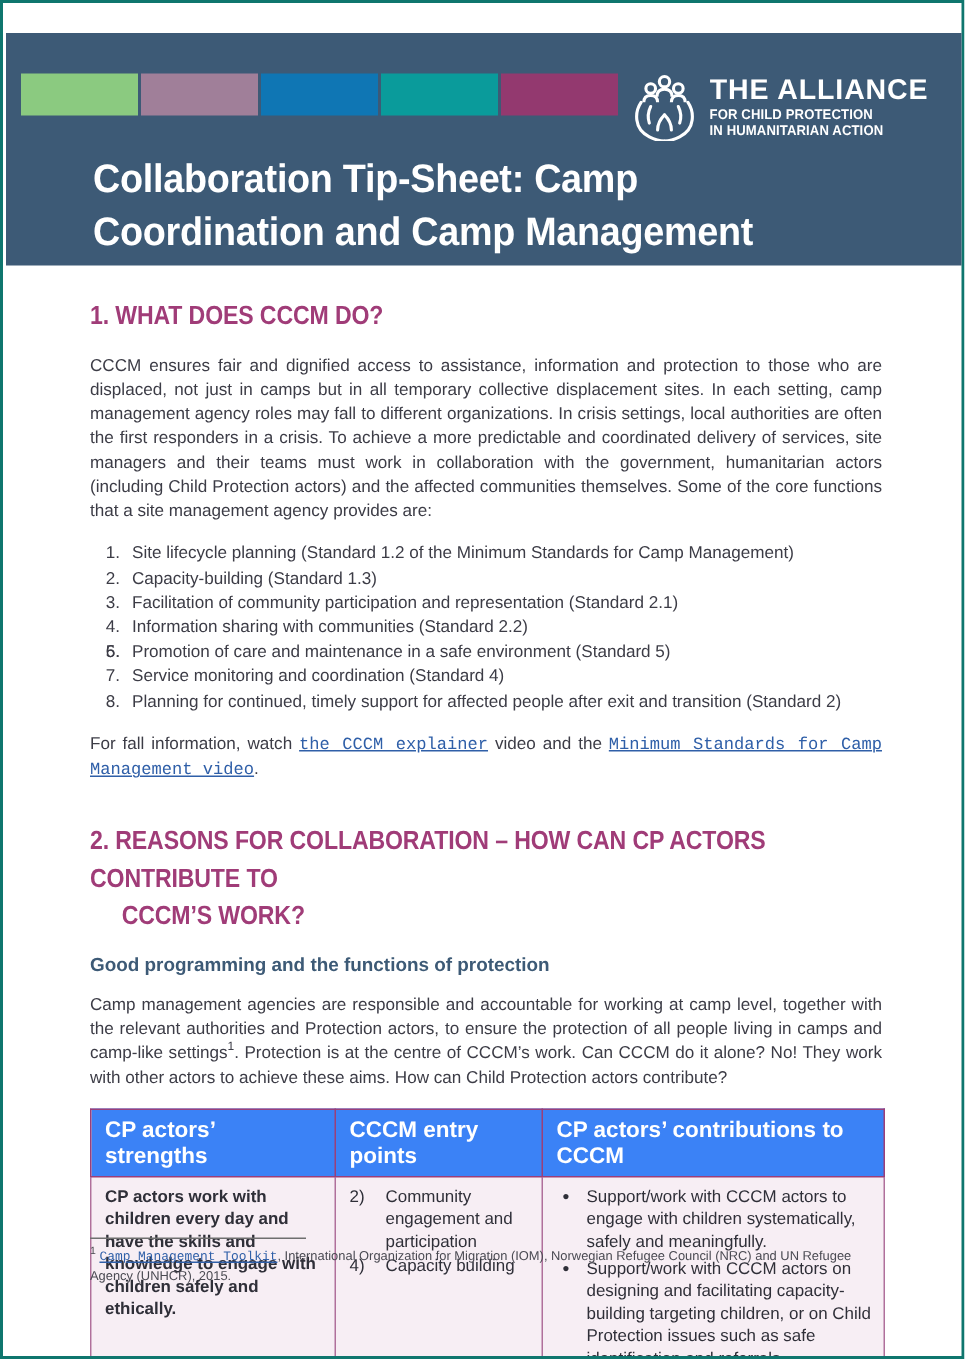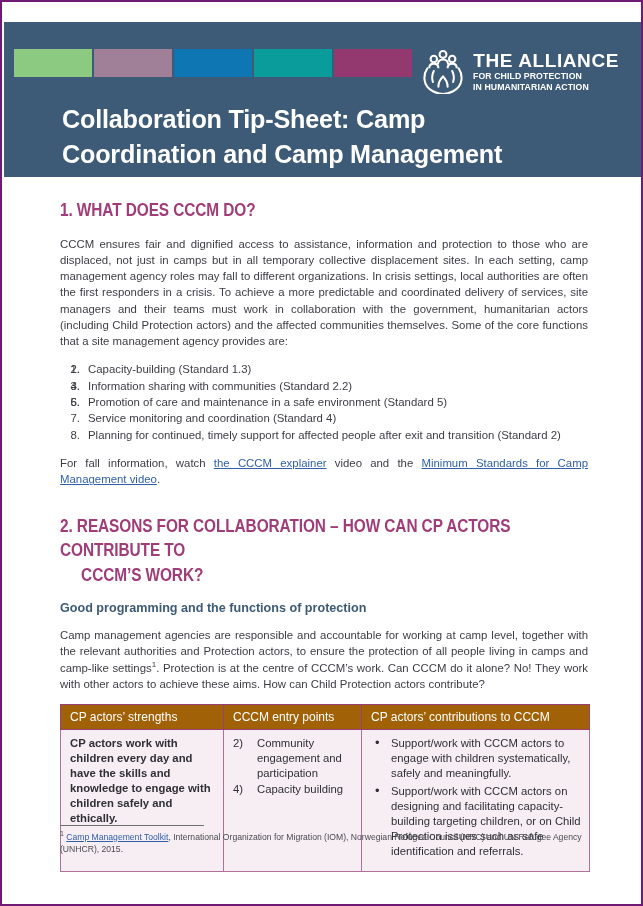--- a/index.html
+++ b/index.html
@@ -8,21 +8,21 @@
     background: #ffffff;
   }
   body {
     font-family: "Liberation Sans", sans-serif;
   }
   .page {
     position: relative;
     width: 643px;
     height: 906px;
     background: #ffffff;
-    border: 2px solid #701a75;
+    border: 2px solid #0f766e;
     box-sizing: border-box;
     overflow: hidden;
   }
 
   
   .header {
     position: absolute;
     left: 2px;
     top: 20px;
     width: 639px;
@@ -137,20 +137,21 @@
   ol.num-list li .num {
     position: absolute;
     left: 4px;
     top: 0;
     width: 16px;
     text-align: right;
   }
   a.doclink {
     color: #2f5fa8;
     text-decoration: underline;
+    font-family: Liberation Mono, monospace;
   }
   .subheading {
     color: #3d5a76;
     font-size: 12.6px;
     font-weight: bold;
     margin: 0 0 12px 0;
   }
   sup.fn {
     font-size: 8px;
     vertical-align: super;
@@ -158,24 +159,24 @@
   }
 
   
   table.cp-table {
     border-collapse: collapse;
     width: 530px;
     margin-top: 6px;
     table-layout: fixed;
   }
   table.cp-table th {
-    background: #a16207;
+    background: #3b82f6;
     color: #ffffff;
-    font-size: 12px;
-    font-weight: normal;
+    font-size: 15px;
+    font-weight: bold;
     text-align: left;
     padding: 5px 8px 5px 9px;
     border: 1px solid #9b3f79;
   }
   table.cp-table td {
     background: #f7eef4;
     border: 1px solid #b0709b;
     vertical-align: top;
     padding: 6px 7px 9px 9px;
     color: #2f2f38;
@@ -280,23 +281,23 @@
     <div class="doc-title">Collaboration Tip-Sheet: Camp Coordination and Camp Management (CCCM)</div>
   </div>
 
   <div class="content">
 
     <h2 class="sec-heading">1. WHAT DOES CCCM DO?</h2>
 
     <p class="body">CCCM ensures fair and dignified access to assistance, information and protection to those who are displaced, not just in camps but in all temporary collective displacement sites. In each setting, camp management agency roles may fall to different organizations. In crisis settings, local authorities are often the first responders in a crisis. To achieve a more predictable and coordinated delivery of services, site managers and their teams must work in collaboration with the government, humanitarian actors (including Child Protection actors) and the affected communities themselves. Some of the core functions that a site management agency provides are:</p>
 
     <ol class="num-list" id="core-functions-list">
-        <li><span class="num">1.</span></li>
+        <li><span class="num">1.</span><span>Site lifecycle planning (Standard 1.2 of the Minimum Standards for Camp Management)</span></li>
         <li><span class="num">2.</span><span>Capacity-building (Standard 1.3)</span></li>
-        <li><span class="num">3.</span></li>
+        <li><span class="num">3.</span><span>Facilitation of community participation and representation (Standard 2.1)</span></li>
         <li><span class="num">4.</span><span>Information sharing with communities (Standard 2.2)</span></li>
         <li><span class="num">5.</span></li>
         <li><span class="num">6.</span><span>Promotion of care and maintenance in a safe environment (Standard 5)</span></li>
         <li><span class="num">7.</span><span>Service monitoring and coordination (Standard 4)</span></li>
         <li><span class="num">8.</span><span>Planning for continued, timely support for affected people after exit and transition (Standard 2)</span></li>
       </ol>
 
     <p class="body">
       <span>For fall information, watch </span><a class="doclink" href="#">the CCCM explainer</a><span> video and the </span><a class="doclink" href="#">Minimum Standards for Camp Management video</a><span>.</span>
     </p>

